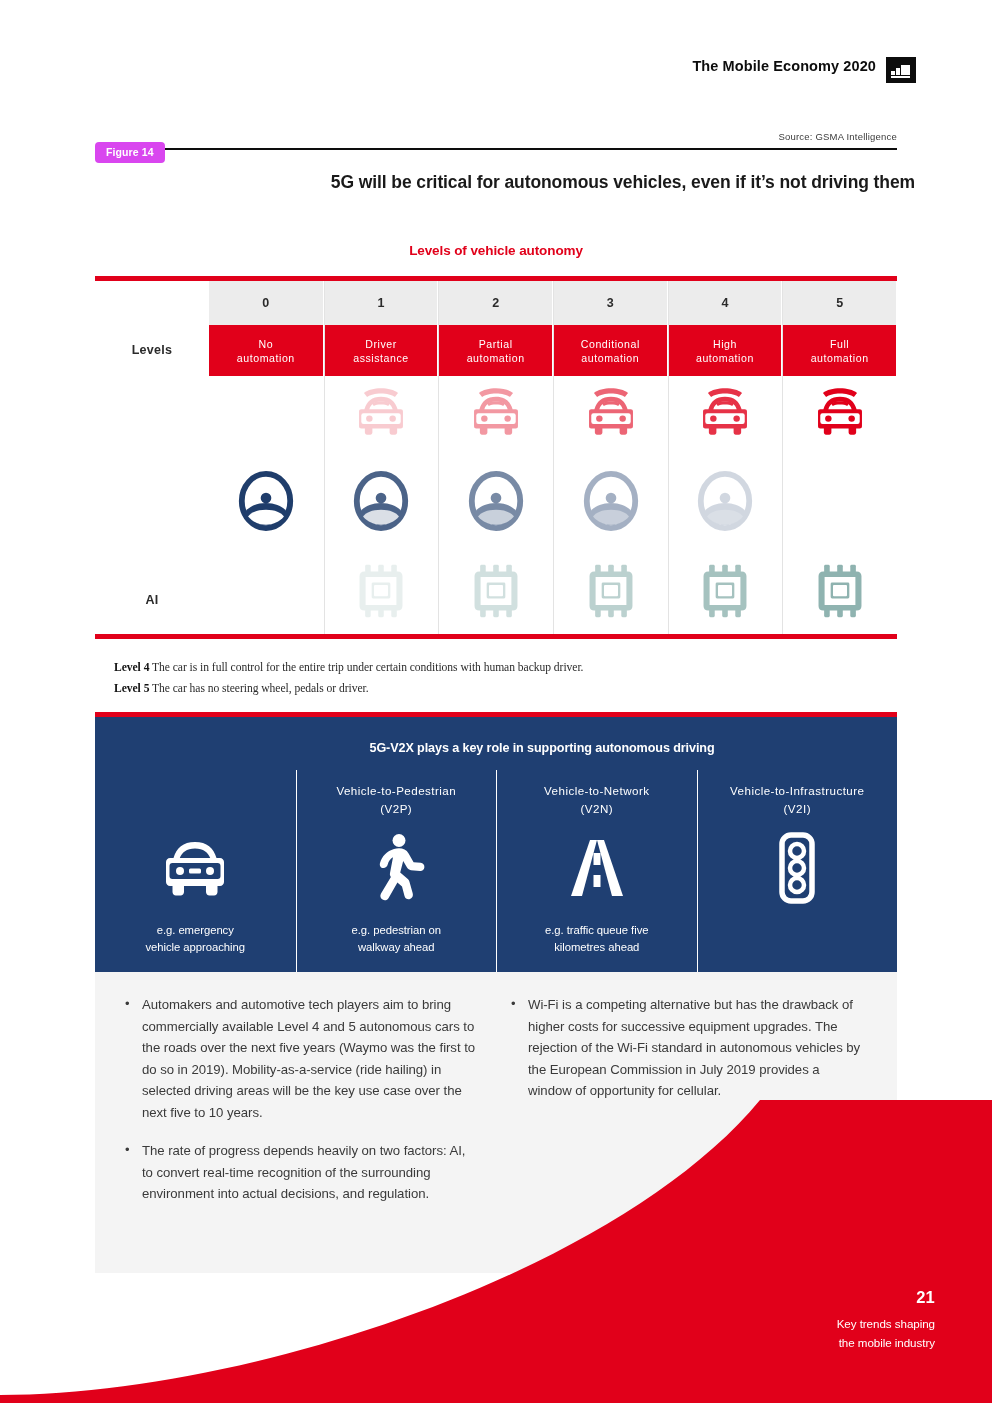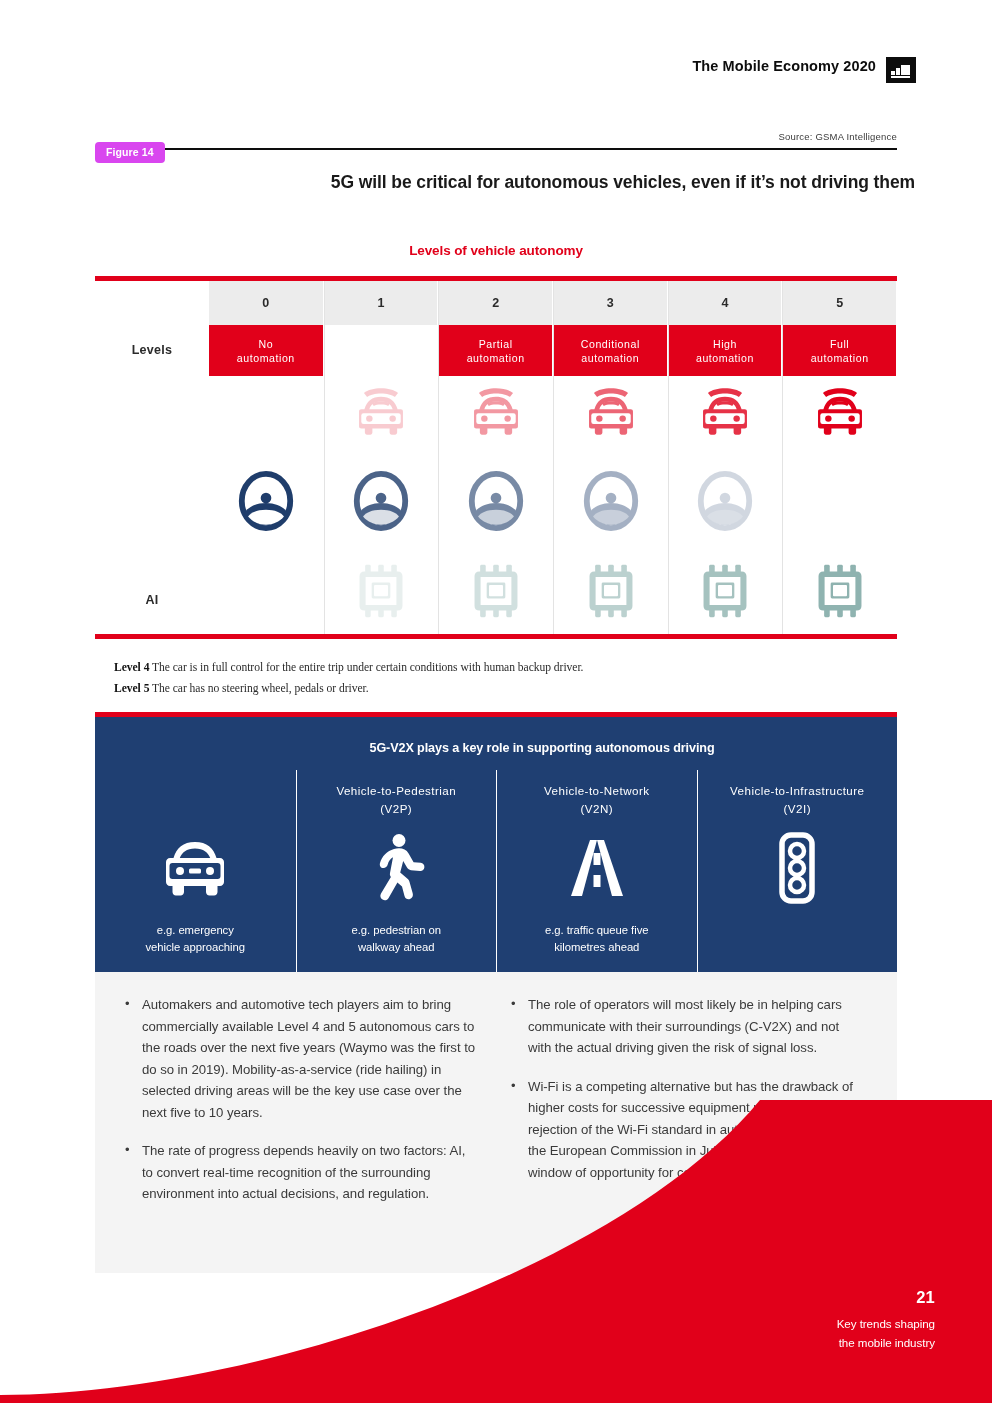--- a/index.html
+++ b/index.html
@@ -214,20 +214,23 @@
               <rect x="27" y="49" width="6" height="10" rx="1.5"></rect>
               <rect x="41" y="49" width="6" height="10" rx="1.5"></rect>
               <path d="M12 10 L48 10 C51 10 53 12 53 15 L53 47 C53 50 51 52 48 52 L12 52 C9 52 7 50 7 47 L7 15 C7 12 9 10 12 10 Z M13.5 16 L13.5 46 L46.5 46 L46.5 16 Z"></path>
               <rect x="20" y="22" width="20" height="17" rx="1.5"></rect>
               <rect x="22.5" y="24.5" width="15" height="12" rx="1" fill="#ffffff"></rect>
             </g>
           </svg></div>
       </div>
       <div class="col" style="left: 114.66px;">
         <div class="col-num">1</div>
+        <div class="col-name" style="background: rgb(225, 0, 26);">
+          <span>Driver<br>assistance</span>
+        </div>
         <div class="icon-car"><svg viewBox="0 0 64 58" width="100%" height="100%" style="opacity:0.2">
             <g fill="#e1001a">
               <path d="M13 9 C21 2, 43 2, 51 9 L47.5 13.5 C41 8, 23 8, 16.5 13.5 Z"></path>
               <path d="M32 13 C22 13, 16 18, 13.5 27 L10 27 C8.5 27 7.5 28 7.5 29.5 L7.5 46 C7.5 47.5 8.5 48.5 10 48.5 L14 48.5 L14 53 C14 54.4 15 55.4 16.4 55.4 L20 55.4 C21.4 55.4 22.4 54.4 22.4 53 L22.4 48.5 L41.6 48.5 L41.6 53 C41.6 54.4 42.6 55.4 44 55.4 L47.6 55.4 C49 55.4 50 54.4 50 53 L50 48.5 L54 48.5 C55.5 48.5 56.5 47.5 56.5 46 L56.5 29.5 C56.5 28 55.5 27 54 27 L50.5 27 C48 18 42 13 32 13 Z M32 18.5 C39 18.5 43 21.5 45 27 L19 27 C21 21.5 25 18.5 32 18.5 Z"></path>
               <rect x="10" y="31.5" width="44" height="12" rx="2.5" fill="#ffffff"></rect>
               <circle cx="19" cy="37.5" r="3.6"></circle>
               <circle cx="45" cy="37.5" r="3.6"></circle>
               <path d="M22 20.5 C26 17.5, 38 17.5, 42 20.5 L40 23.5 C36.5 21.3, 27.5 21.3, 24 23.5 Z"></path>
             </g>
           </svg></div>
@@ -477,21 +480,20 @@
       </div>
     </div>
 </div>
 
 <div class="bullets-panel">
   <div class="bullet-col bullet-col-left">
     <div class="bullet">Automakers and automotive tech players aim to bring commercially available Level 4 and 5 autonomous cars to the roads over the next five years (Waymo was the first to do so in 2019). Mobility-as-a-service (ride hailing) in selected driving areas will be the key use case over the next five to 10 years.</div>
     <div class="bullet">The rate of progress depends heavily on two factors: AI, to convert real-time recognition of the surrounding environment into actual decisions, and regulation.</div>
   </div>
   <div class="bullet-col bullet-col-right">
-    <div class="bullet">The role of operators will most likely be in helping cars communicate with their surroundings (C-V2X) and not with the actual driving given the risk of signal loss.</div>
     <div class="bullet">Wi-Fi is a competing alternative but has the drawback of higher costs for successive equipment upgrades. The rejection of the Wi-Fi standard in autonomous vehicles by the European Commission in July 2019 provides a window of opportunity for cellular.</div>
   </div>
 </div>
 
 <div class="footer-swoosh">
   <svg width="992" height="303" viewBox="0 0 992 303">
     <path id="swooshPath" d="M992,0 L992,303 L0,303 L0,295 C250,295 620,170 760,0 Z" fill="#e1001a"></path>
   </svg>
 </div>
 <div class="footer-page-num">21</div>

